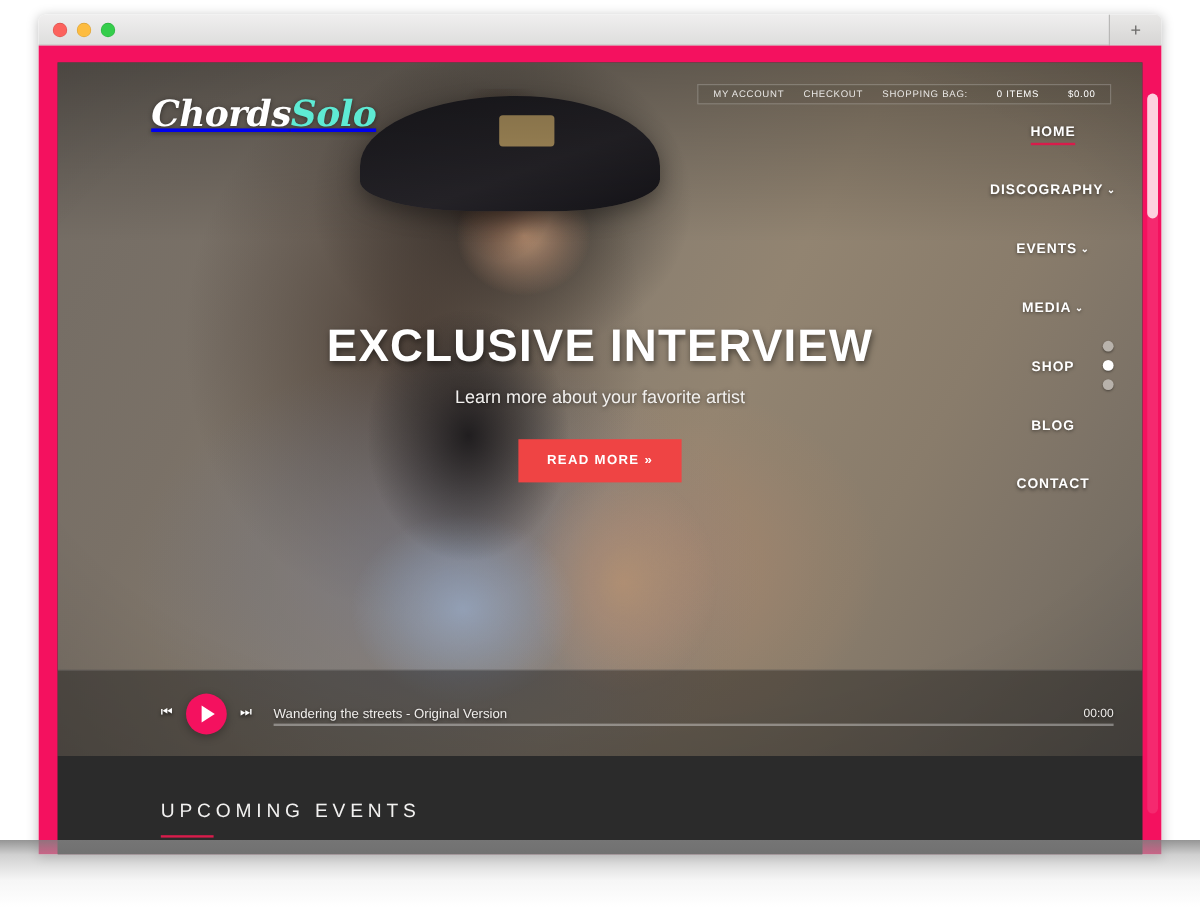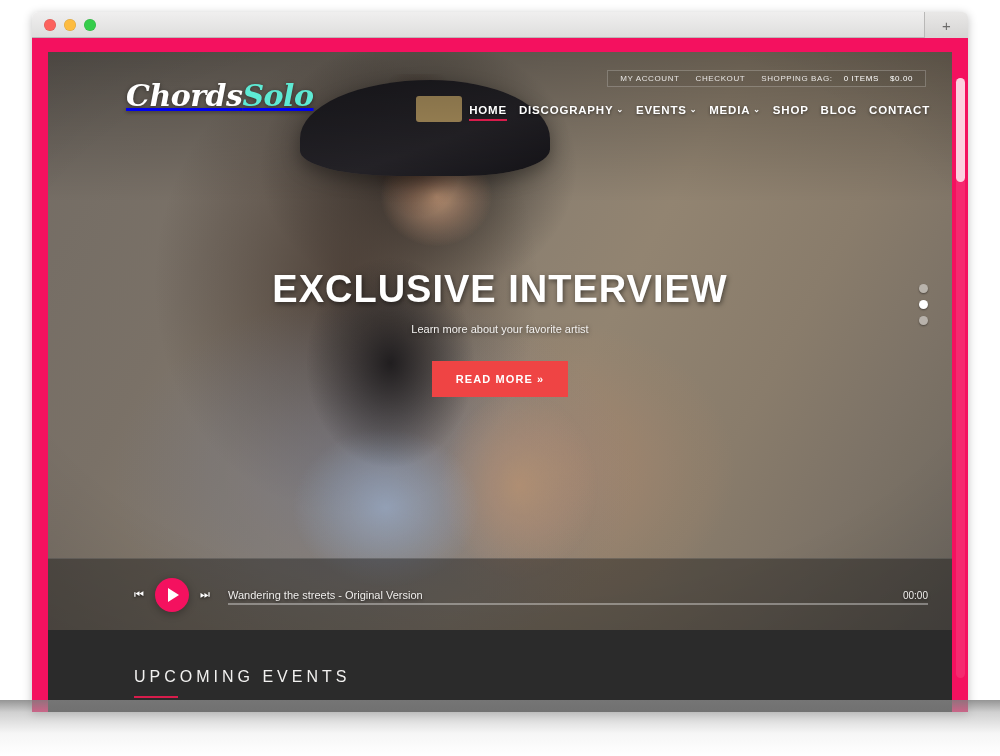--- a/index.html
+++ b/index.html
@@ -114,41 +114,42 @@
   
   #utility-bar {
     position:absolute; right:26px; top:18px;
     display:flex; align-items:center; gap:16px;
     padding:3px 12px;
     border:1px solid rgba(255,255,255,.22);
     background:rgba(0,0,0,.05);
     font-size:8px; letter-spacing:.6px; color:#e8e6e4;
   }
   #utility-bar .util-link { color:#e8e6e4; text-decoration:none; white-space:nowrap; }
-  #utility-bar .bag-group { display:flex; align-items:center; gap:11px; white-space:nowrap; }
+  #utility-bar .bag-group { display:flex; align-items:center; gap:24px; white-space:nowrap; }
   #utility-bar .bag-count, #utility-bar .bag-total { font-weight:normal; color:#fff; }
 
   
   #logo {
     position:absolute; left:78px; top:26px;
     font-family:"DejaVu Serif", serif;
     font-style:italic; font-weight:bold;
     font-size:30px; letter-spacing:-.5px;
     text-shadow:0 1px 4px rgba(0,0,0,.45);
     white-space:nowrap;
   }
   #logo .logo-chords { color:#ffffff; }
   #logo .logo-solo   { color:#5eead4; }
 
   
   #main-nav {
     position:absolute; right:22px; top:52px;
-    display:flex; align-items:center; gap:12px;
+    display:flex; align-items:center; gap:32px;
     font-size:11.5px; font-weight:bold; letter-spacing:.8px;
     text-shadow:0 1px 3px rgba(0,0,0,.5);
+    flex-direction:column;
   }
   .nav-item {
     position:relative; color:#ffffff; text-decoration:none;
     display:flex; align-items:center; gap:3px;
     padding-bottom:5px; white-space:nowrap;
   }
   .nav-item .caret { font-size:8px; transform:translateY(-1px); }
   .nav-item.active::after {
     content:""; position:absolute; left:0; right:0; bottom:0;
     height:2px; background:#d81c4b;
@@ -160,21 +161,21 @@
     text-align:center;
   }
   #hero-title {
     font-size:38px; font-weight:bold; color:#ffffff;
     letter-spacing:1px;
     text-shadow:1px 2px 5px rgba(0,0,0,.5);
     font-family:"Liberation Sans", sans-serif;
   }
   #hero-subtitle {
     margin-top:12px;
-    font-size:11px; color:#f2f0ee;
+    font-size:15px; color:#f2f0ee;
     text-shadow:0 1px 4px rgba(0,0,0,.55);
   }
   #read-more-button {
     display:inline-block; margin-top:26px;
     background:#ef4444; color:#ffffff;
     font-size:11px; font-weight:bold; letter-spacing:1.1px;
     padding:12px 24px; border:none; cursor:pointer;
     font-family:"Liberation Sans", sans-serif;
   }
 

